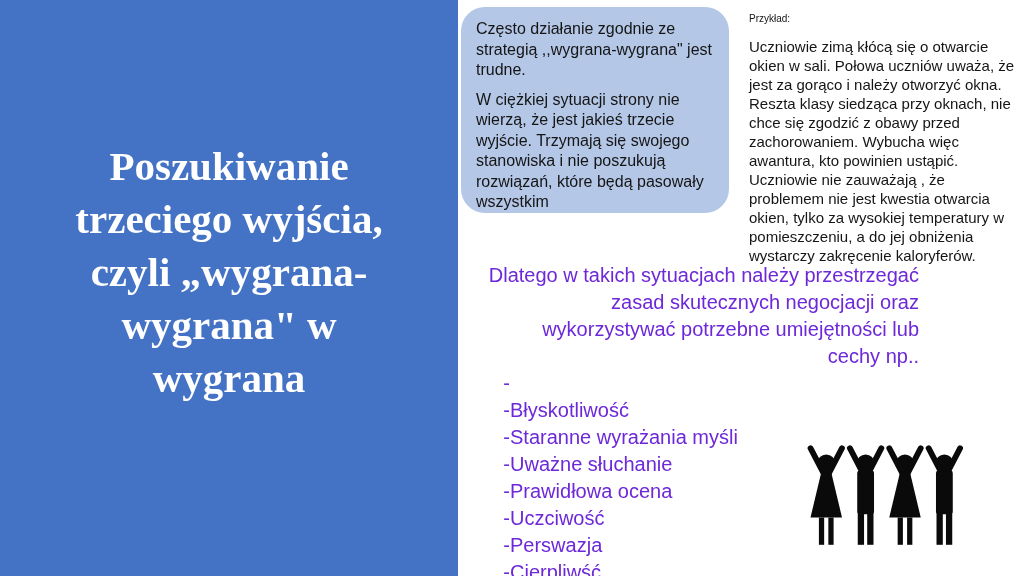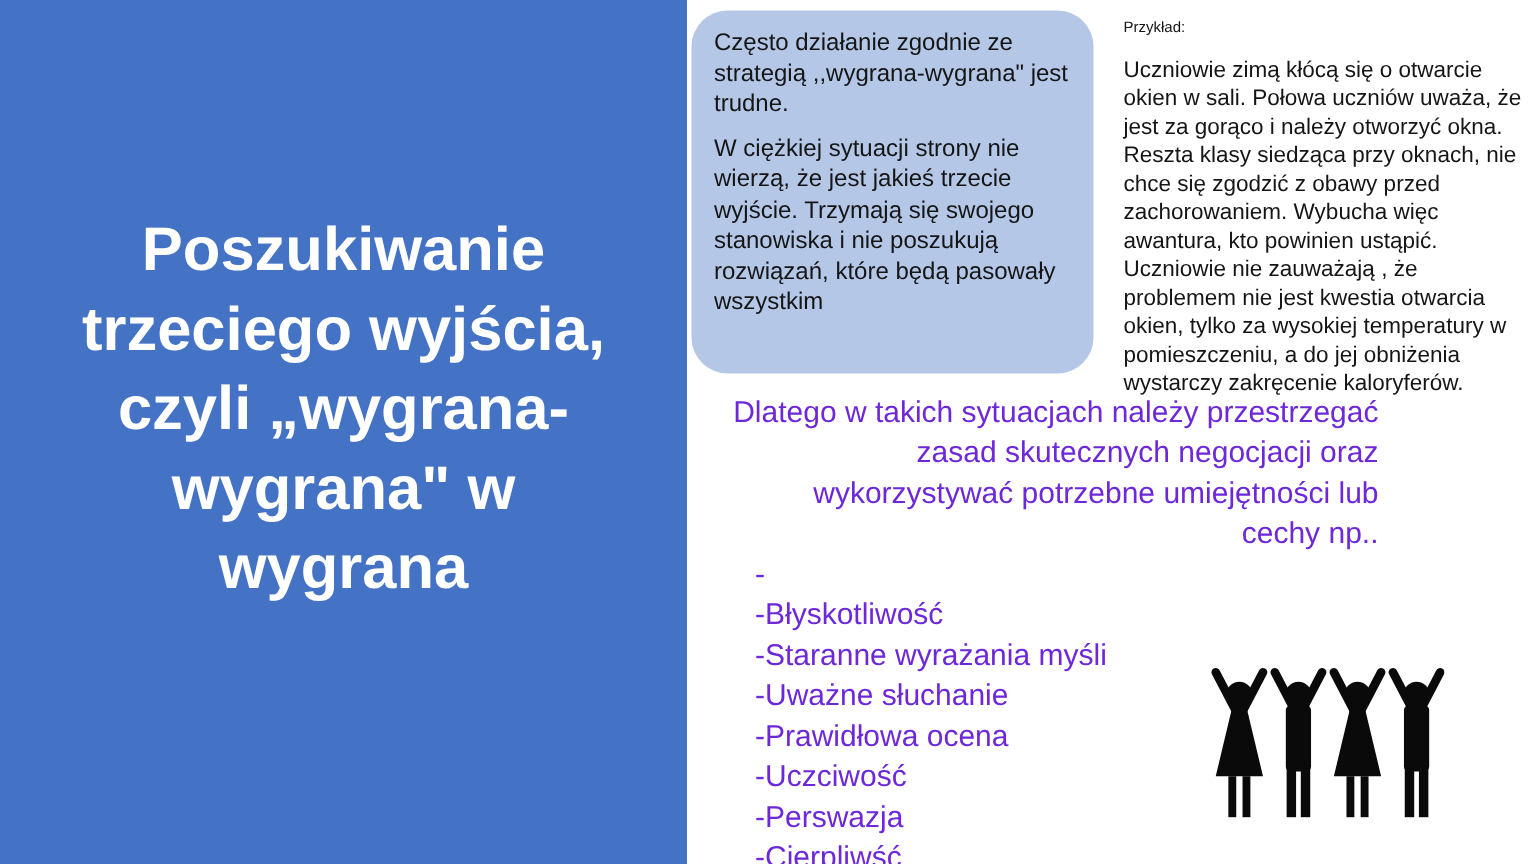--- a/index.html
+++ b/index.html
@@ -23,38 +23,38 @@
     left: 0;
     top: 0;
     width: 458px;
     height: 576px;
     background: #4472C4;
     display: flex;
     align-items: center;
     justify-content: center;
   }
   .title {
-    font-family: Liberation Sans, sans-serif;
+    font-family: Liberation Serif, serif;
     font-weight: bold;
     color: #ffffff;
     font-size: 41px;
     line-height: 53px;
     text-align: center;
     transform: translateY(-16px);
     padding: 0 18px;
   }
   .title .line { display: block; }
 
   
   .callout {
     position: absolute;
     left: 461px;
     top: 7px;
     width: 268px;
-    height: 242px;
+    height: 206px;
     background: #B4C7E7;
     border-radius: 24px;
     box-sizing: border-box;
     padding: 12px 6px 0 15px;
     font-size: 16px;
     line-height: 20.5px;
     color: #151515;
   }
   .callout p { margin: 0 0 9px 0; }
 

